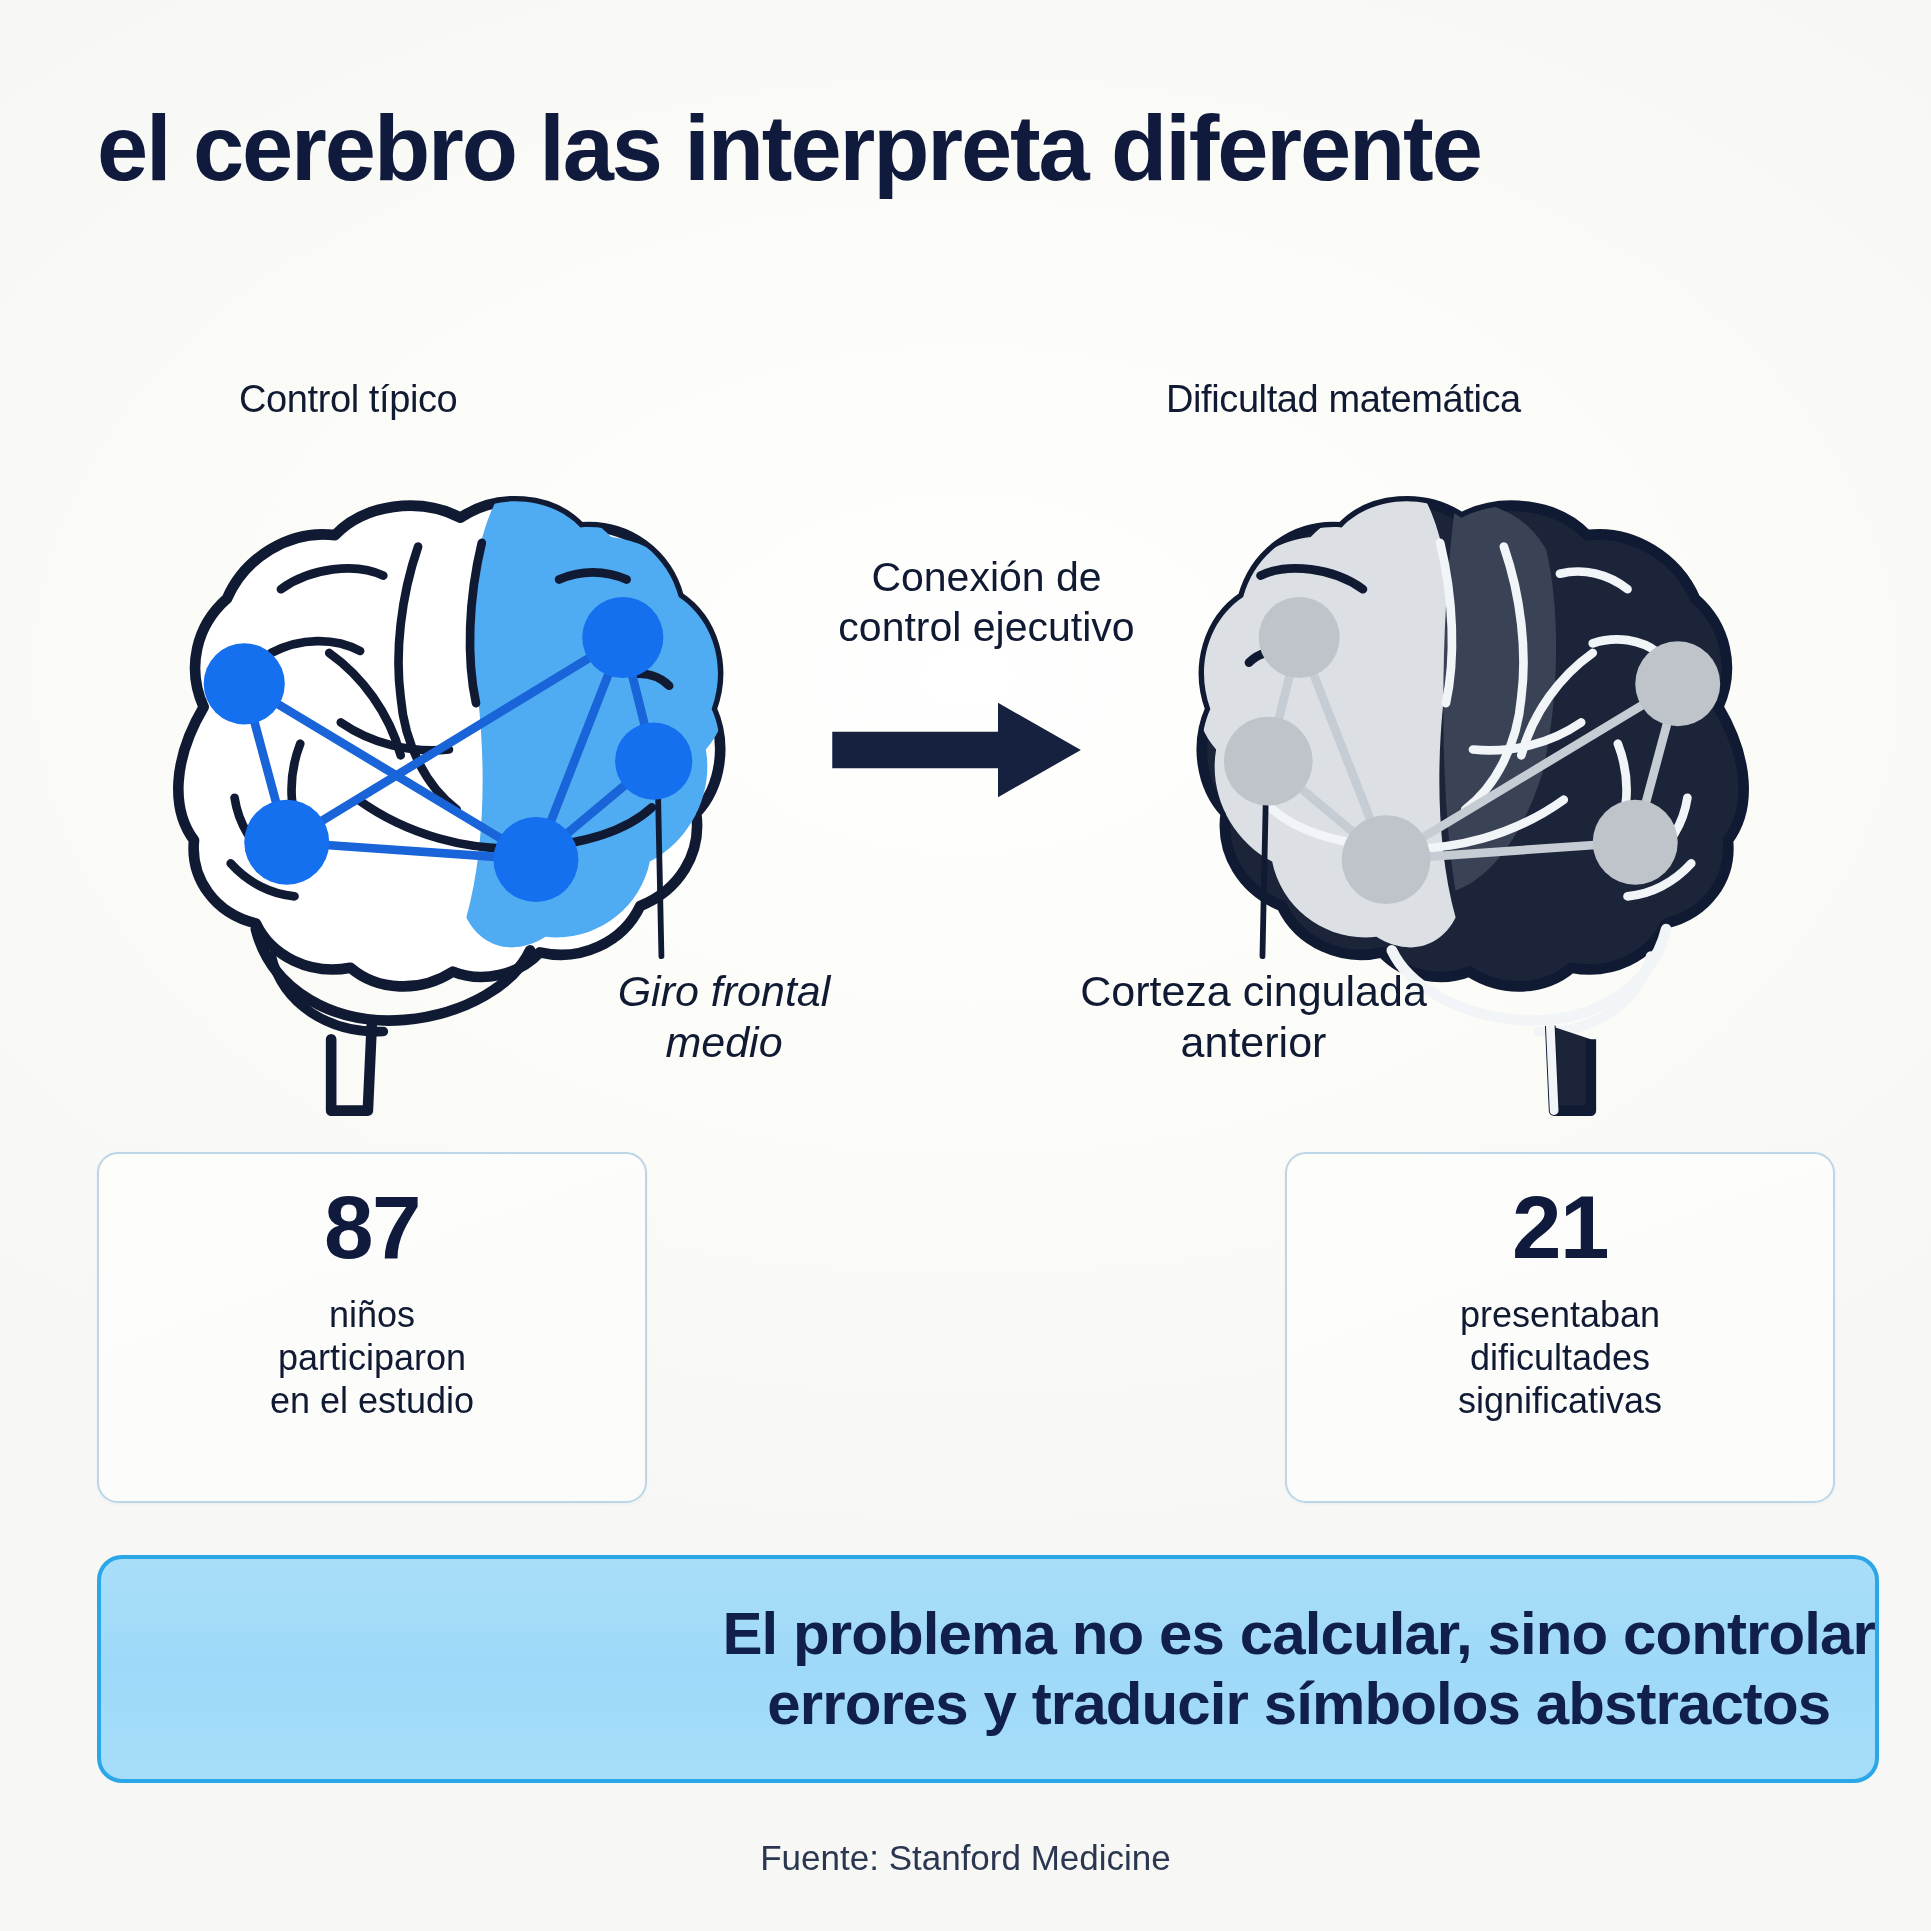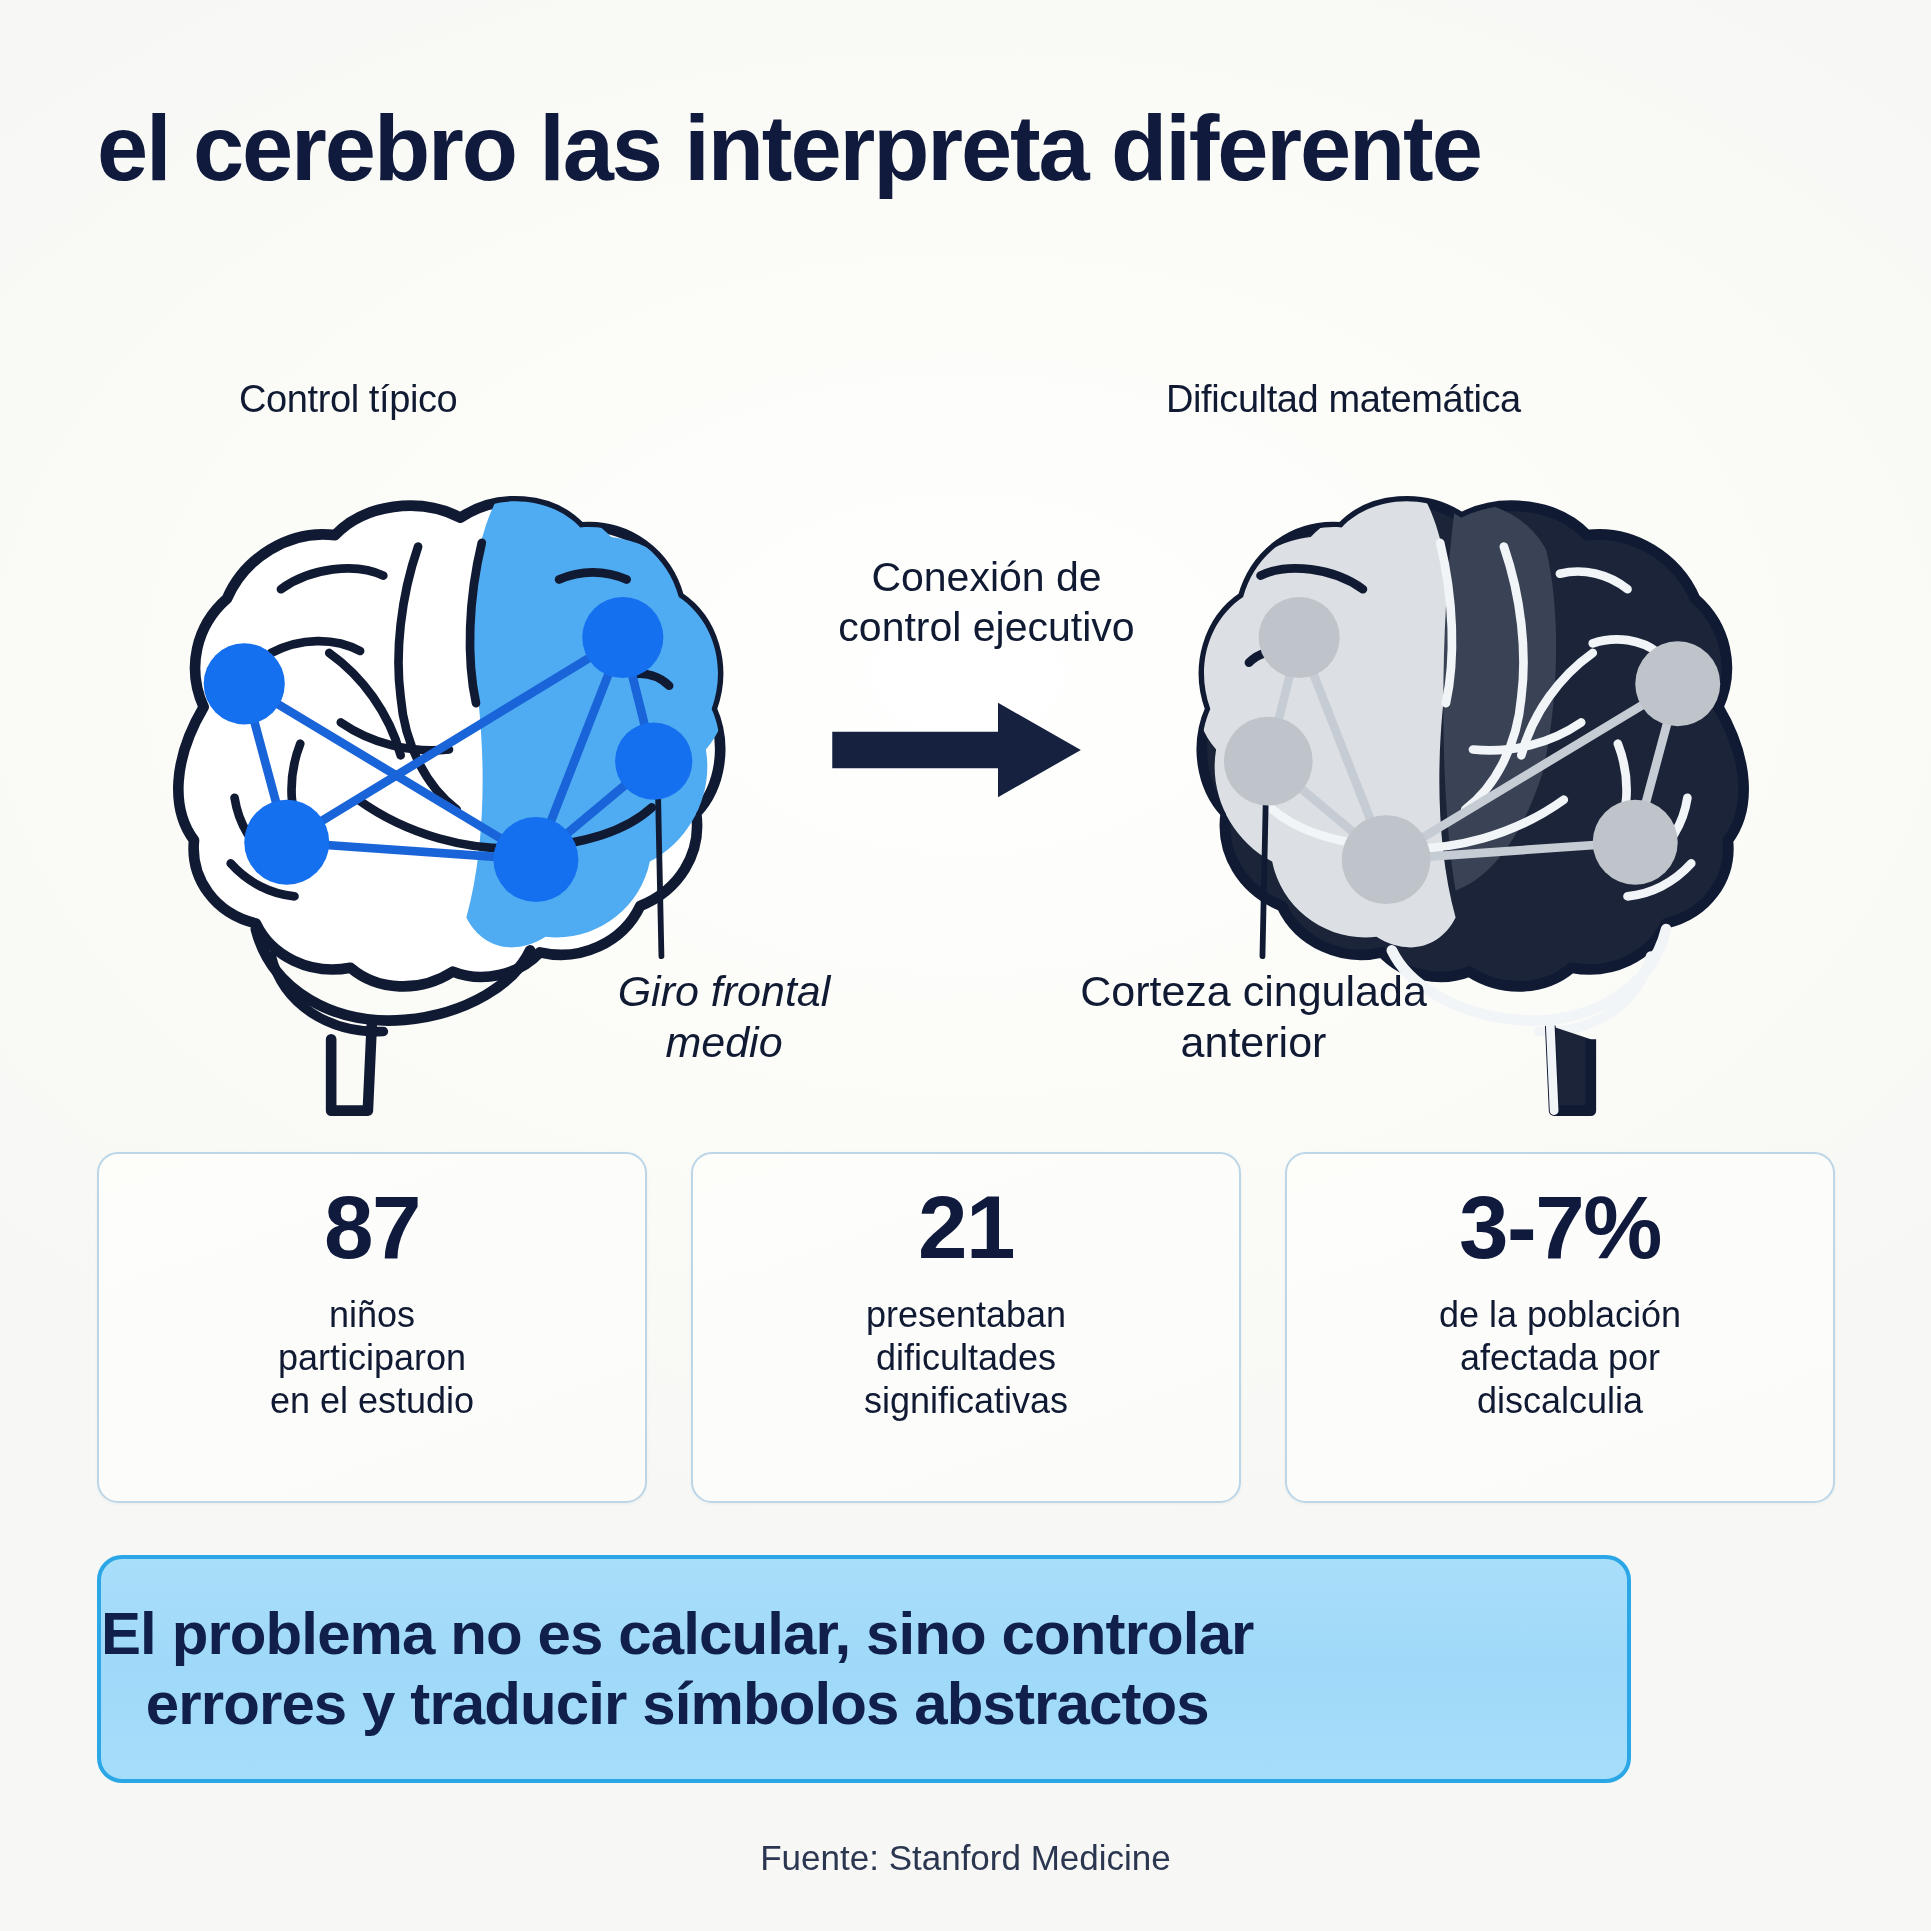--- a/index.html
+++ b/index.html
@@ -127,28 +127,28 @@
     text-align: center;
     white-space: pre-line;
     padding: 0 17.4px;
   }
 
   
   .banner {
     position: absolute;
     left: 97px;
     top: 1555px;
-    width: 1534px;
+    width: 1782px;
     height: 228px;
     background: linear-gradient(180deg,#a9def9 0%,#9fd9f9 48%,#a6ddfa 100%);
     border: 4.8px solid #2ba6e6;
     border-radius: 25px;
     display: flex;
     align-items: center;
-    justify-content: flex-start;
+    justify-content: flex-end;
   }
   .banner-text {
     font-size: 60px;
     font-weight: 700;
     line-height: 1.17;
     color: #10204a;
     text-align: center;
     letter-spacing: -0.9px;
     white-space: pre-line;
   }
@@ -344,26 +344,20 @@
 en el estudio</div>
     </div>
 
     <div class="stat-card">
       <div class="stat-number">21</div>
       <div class="stat-caption">presentaban
 dificultades
 significativas</div>
     </div>
 
-    <div class="stat-card">
-      <div class="stat-number">3-7%</div>
-      <div class="stat-caption">de la población
-afectada por
-discalculia</div>
-    </div>
   </div>
 
   <div class="banner">
     <div class="banner-text">El problema no es calcular, sino controlar
 errores y traducir símbolos abstractos</div>
   </div>
 
   <div class="footer">Fuente: Stanford Medicine</div>
 
 </div>

